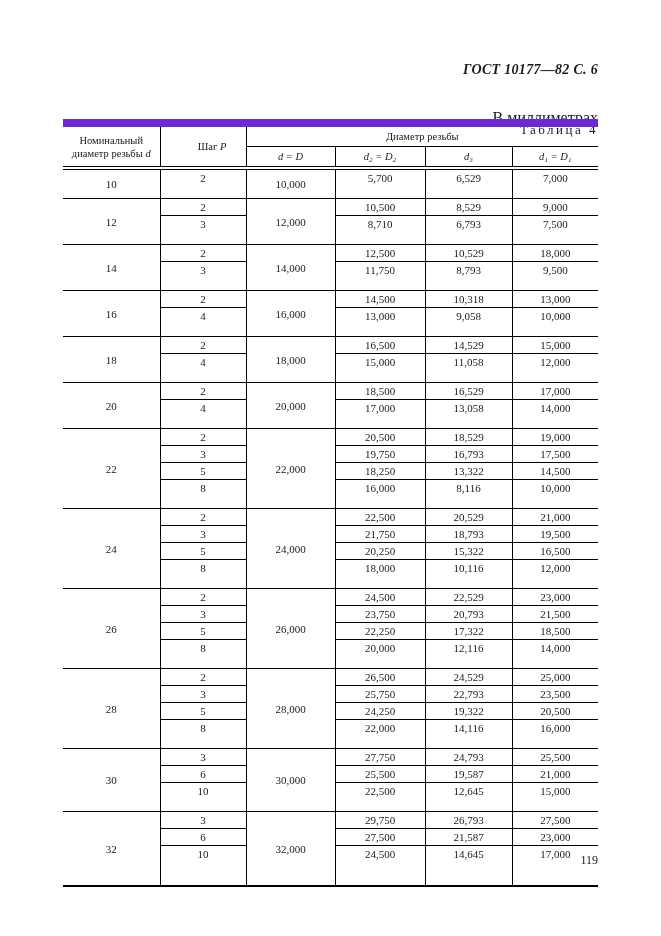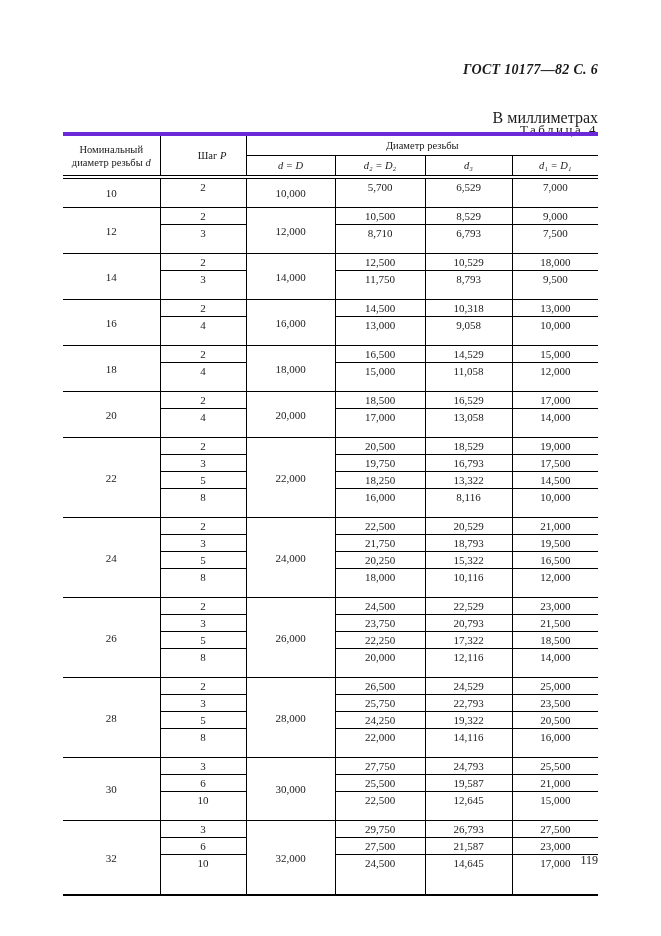--- a/index.html
+++ b/index.html
@@ -14,23 +14,23 @@
   .table-caption{
     position:absolute;top:94px;right:63px;
     font-size:13px;letter-spacing:2.5px;margin-top:28px;
   }
   .units-note{
     position:absolute;top:109px;right:63px;
     font-size:16px;
     text-align:right;
   }
   table{
-    position:absolute;top:132px;left:63px;width:535px;
+    position:absolute;top:119px;left:63px;width:535px;
     border-collapse:collapse;table-layout:fixed;
-    border-top:4px solid #6d28d9;border-bottom:2px solid #000;
+    border-top:8px solid #6d28d9;border-bottom:2px solid #000;
   }
   col.c1{width:97px;} col.c2{width:86px;} col.c3{width:89px;}
   col.c4{width:90px;} col.c5{width:87px;} col.c6{width:86px;}
   th,td{
     text-align:center;vertical-align:middle;
     font-weight:normal;padding:1px 2px;
   }
   th{font-size:10.5px;line-height:13px;}
   td{font-size:11px;line-height:14px;}
   .v{border-left:1px solid #000;}

